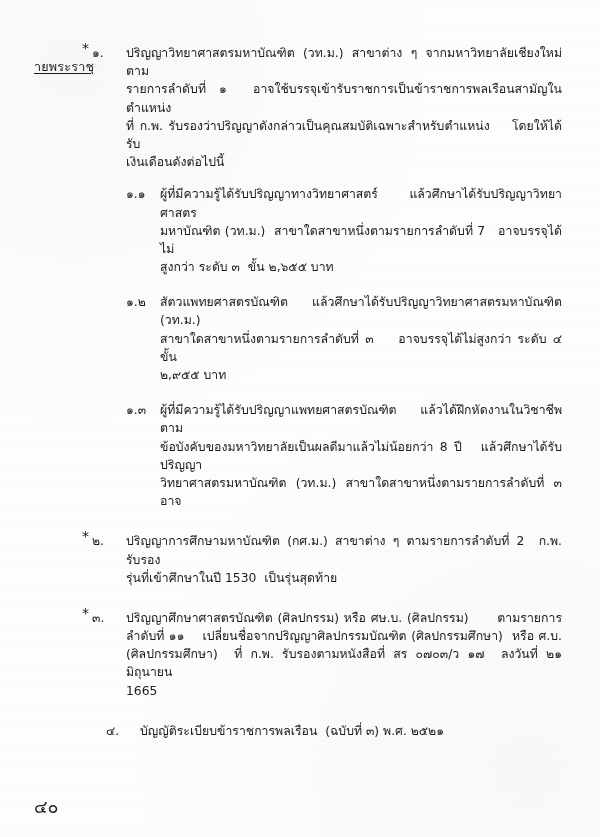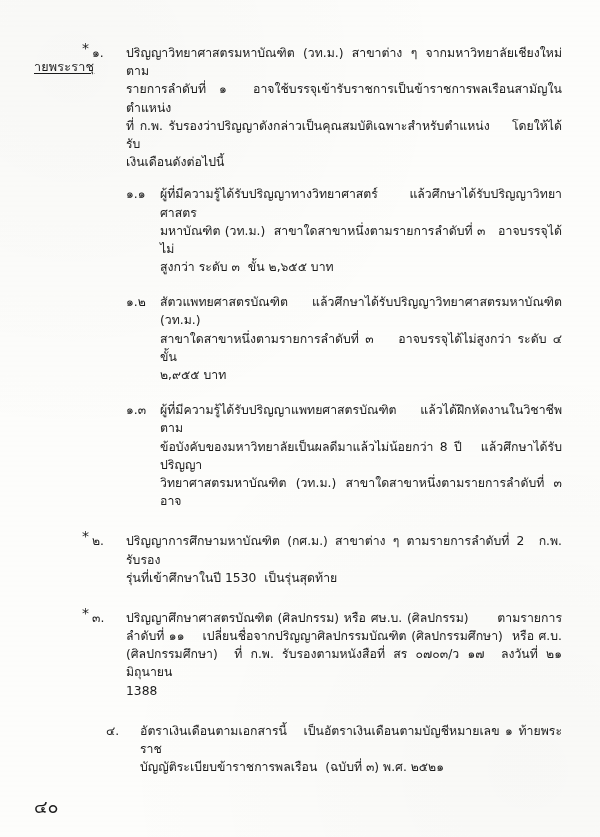--- a/index.html
+++ b/index.html
@@ -127,21 +127,21 @@
           <span class="ln spread">รายการลำดับที่ ๑  อาจใช้บรรจุเข้ารับราชการเป็นข้าราชการพลเรือนสามัญในตำแหน่ง</span>
           <span class="ln spread">ที่ ก.พ. รับรองว่าปริญญาดังกล่าวเป็นคุณสมบัติเฉพาะสำหรับตำแหน่ง    โดยให้ได้รับ</span>
           <span class="ln">เงินเดือนดังต่อไปนี้</span>
         </div>
 
         <div class="sub">
           <div class="item" style="margin-top:14px;">
             <span class="marker">๑.๑</span>
             <div class="content">
               <span class="ln spread">ผู้ที่มีความรู้ได้รับปริญญาทางวิทยาศาสตร์   แล้วศึกษาได้รับปริญญาวิทยาศาสตร</span>
-              <span class="ln spread">มหาบัณฑิต (วท.ม.)  สาขาใดสาขาหนึ่งตามรายการลำดับที่ ๓   อาจบรรจุได้ไม่</span>
+              <span class="ln spread">มหาบัณฑิต (วท.ม.)  สาขาใดสาขาหนึ่งตามรายการลำดับที่ 7   อาจบรรจุได้ไม่</span>
               <span class="ln">สูงกว่า ระดับ ๓  ขั้น ๒,๖๕๕ บาท</span>
             </div>
           </div>
 
           <div class="item">
             <span class="marker">๑.๒</span>
             <div class="content">
               <span class="ln spread">สัตวแพทยศาสตรบัณฑิต แล้วศึกษาได้รับปริญญาวิทยาศาสตรมหาบัณฑิต (วท.ม.)</span>
               <span class="ln spread">สาขาใดสาขาหนึ่งตามรายการลำดับที่ ๓    อาจบรรจุได้ไม่สูงกว่า ระดับ ๔  ขั้น</span>
               <span class="ln">๒,๙๕๕ บาท</span>
@@ -168,28 +168,27 @@
         </div>
       </div>
 
       <div class="item" style="margin-top:22px;">
         <span class="star">*</span>
         <span class="marker">๓.</span>
         <div class="content">
           <span class="ln spread">ปริญญาศึกษาศาสตรบัณฑิต (ศิลปกรรม) หรือ ศษ.บ. (ศิลปกรรม)      ตามรายการ</span>
           <span class="ln spread">ลำดับที่ ๑๑    เปลี่ยนชื่อจากปริญญาศิลปกรรมบัณฑิต (ศิลปกรรมศึกษา)  หรือ ศ.บ.</span>
           <span class="ln spread">(ศิลปกรรมศึกษา)  ที่ ก.พ. รับรองตามหนังสือที่ สร ๐๗๐๓/ว ๑๗  ลงวันที่ ๒๑ มิถุนายน</span>
-          <span class="ln">1388</span>
+          <span class="ln">1665</span>
         </div>
       </div>
 
       <div class="item" style="margin-top:22px;">
         <span class="marker" style="left:14px;">๔.</span>
         <div class="content" style="margin-left:48px;">
-          <span class="ln spread">อัตราเงินเดือนตามเอกสารนี้   เป็นอัตราเงินเดือนตามบัญชีหมายเลข ๑ ท้ายพระราช</span>
           <span class="ln">บัญญัติระเบียบข้าราชการพลเรือน  (ฉบับที่ ๓) พ.ศ. ๒๕๒๑</span>
         </div>
       </div>
 
     </div>
   </div>
 
   <div class="folio">๔๐</div>
 </div>
 

